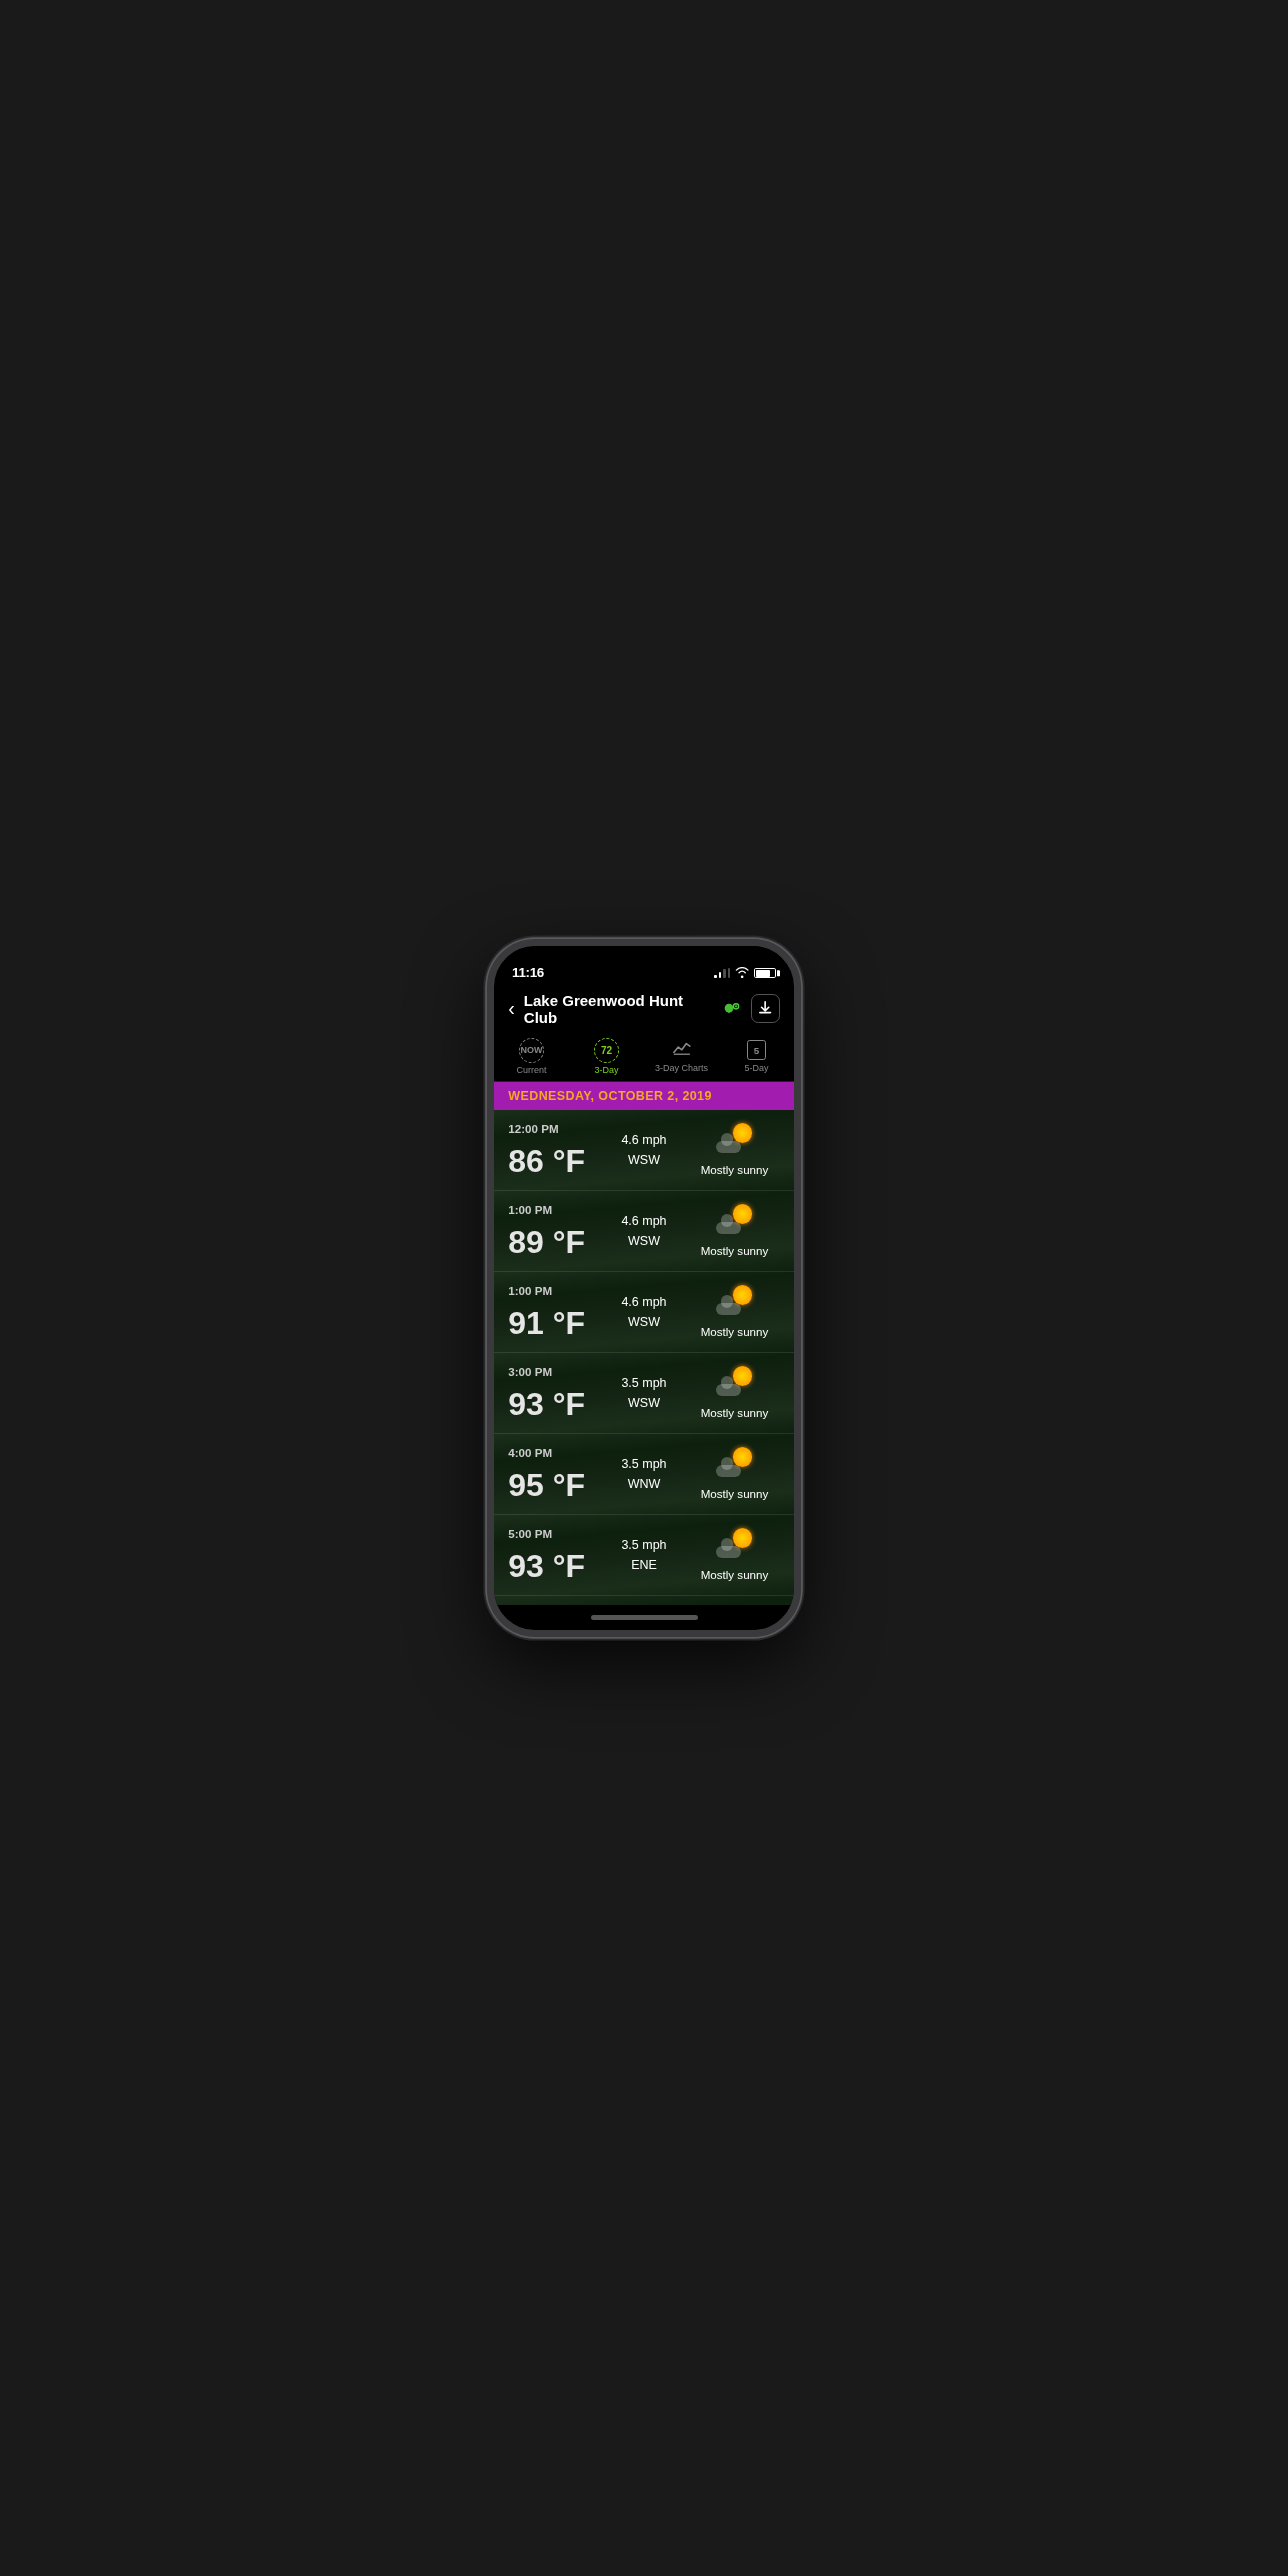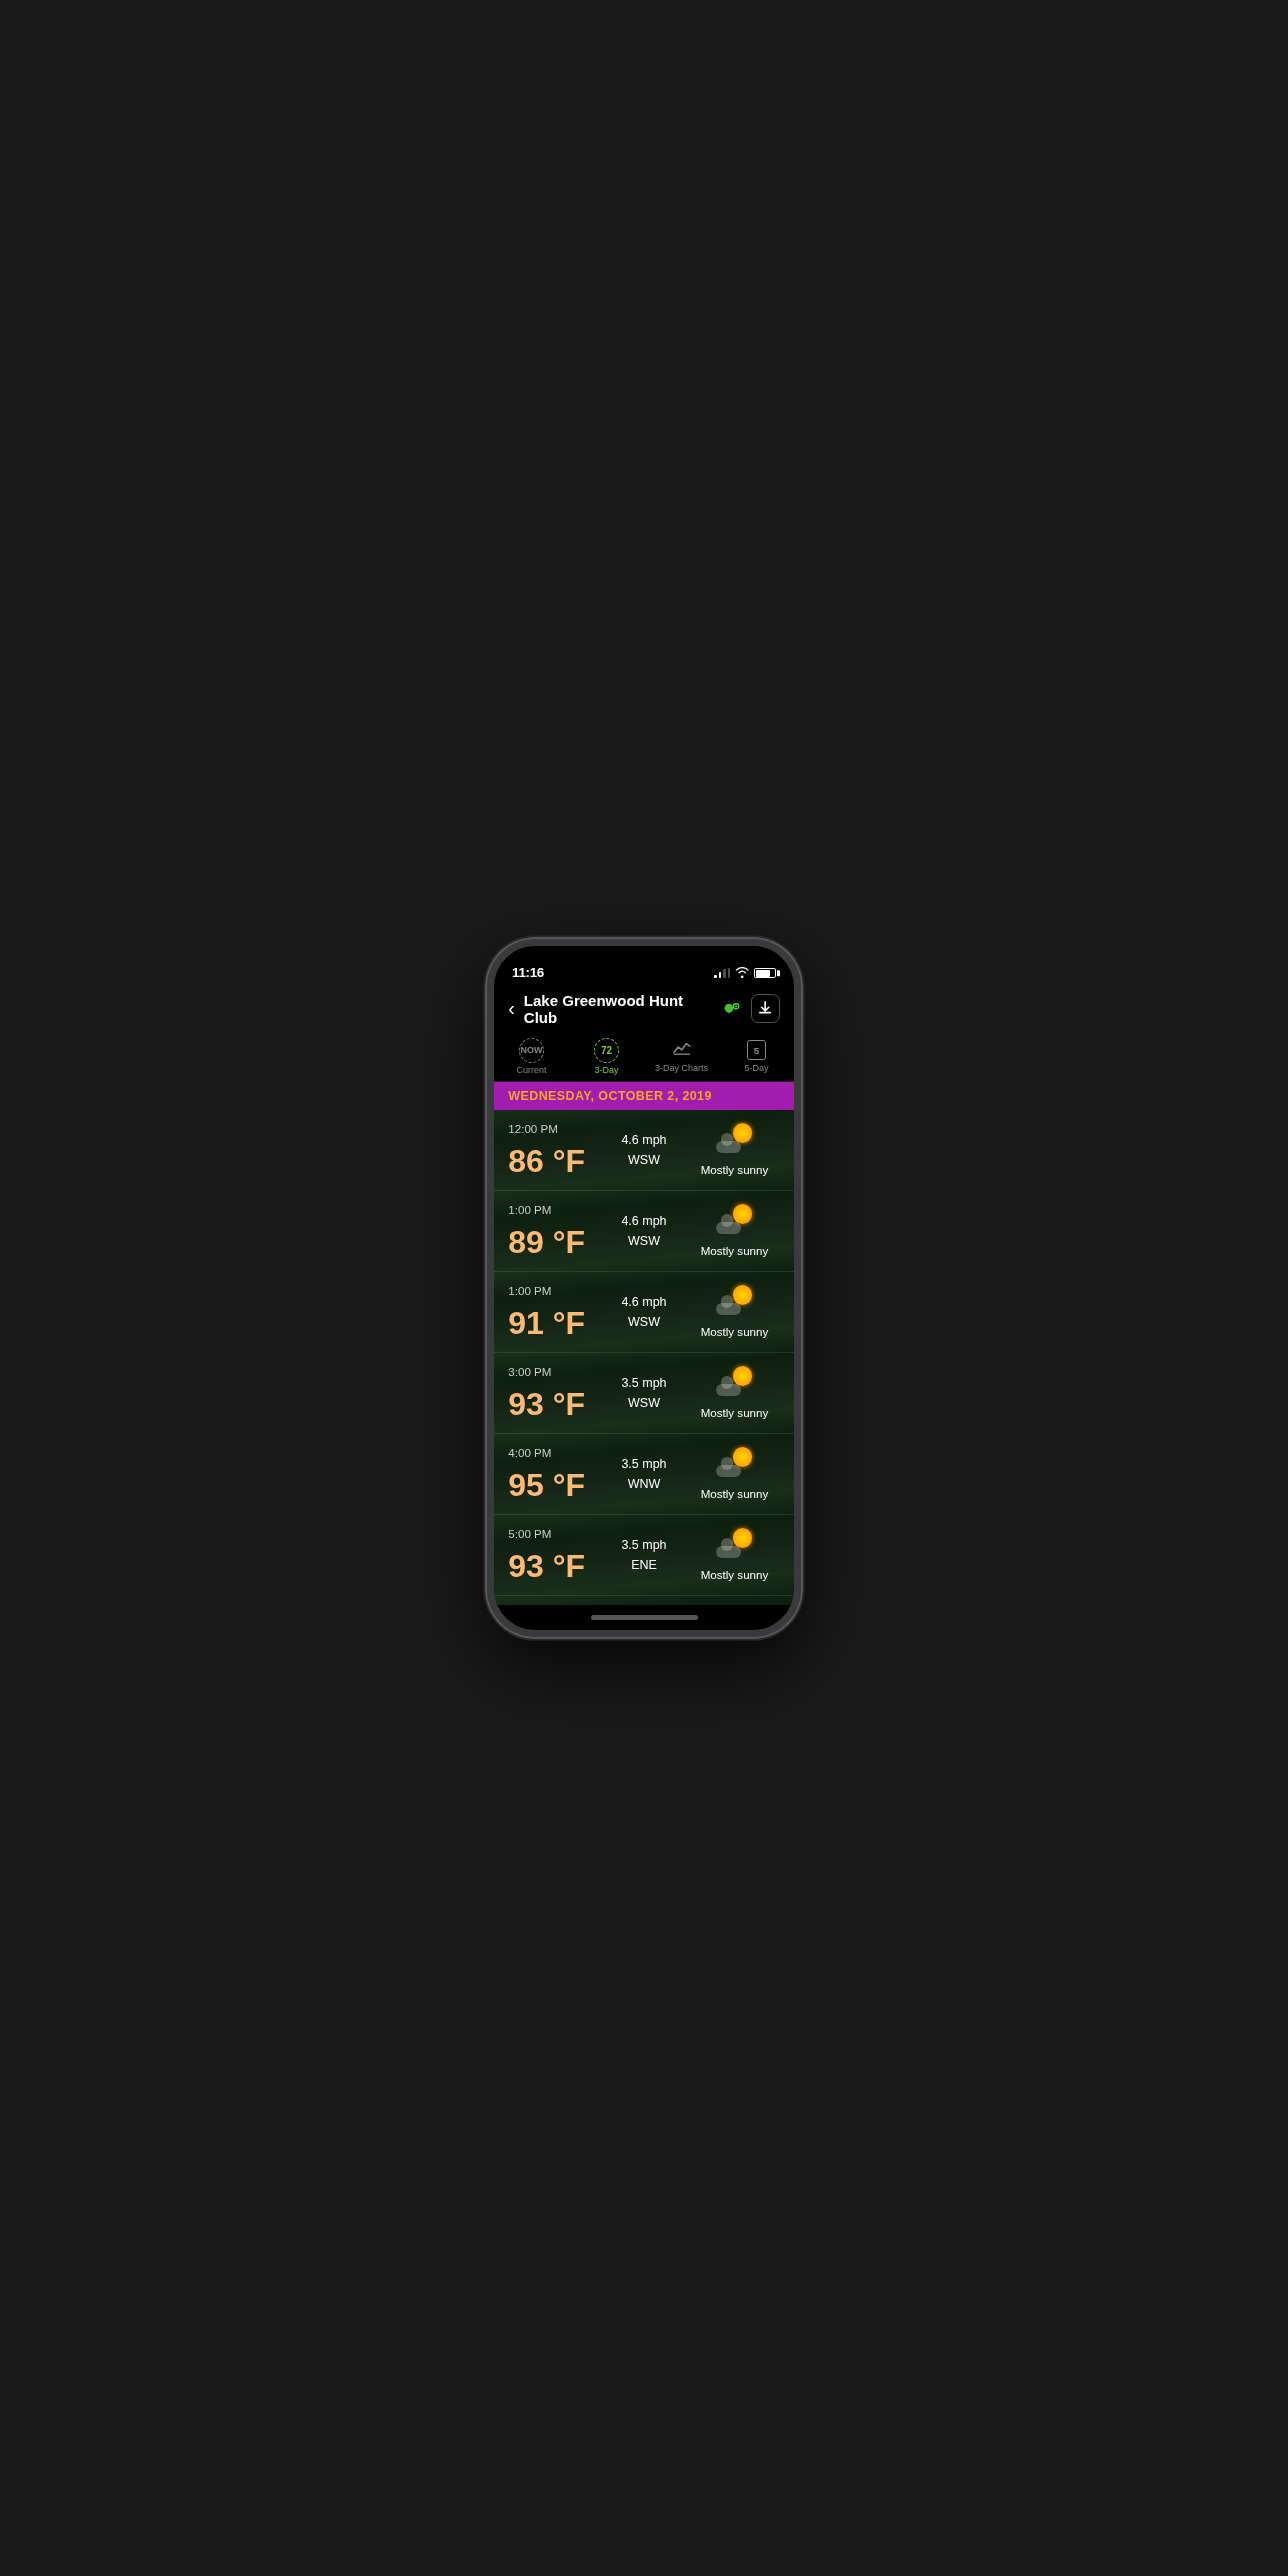--- a/index.html
+++ b/index.html
@@ -270,28 +270,28 @@
       grid-template-columns: 1fr 1fr 1fr;
       grid-template-rows: auto auto;
       align-items: center;
     }
 
     .row-time {
       grid-column: 1;
       grid-row: 1;
       color: #ccc;
       font-size: 11.6px;
-      font-weight: 400;
+      font-weight: 700;
       margin-bottom: 3.6px;
     }
 
     .row-temp {
       grid-column: 1;
       grid-row: 2;
-      color: #fdba74;
+      color: #e5e5e5;
       font-size: 32px;
       font-weight: 700;
       line-height: 1;
     }
 
     .row-wind {
       grid-column: 2;
       grid-row: 1 / 3;
       color: #fff;
       font-size: 12.5px;

